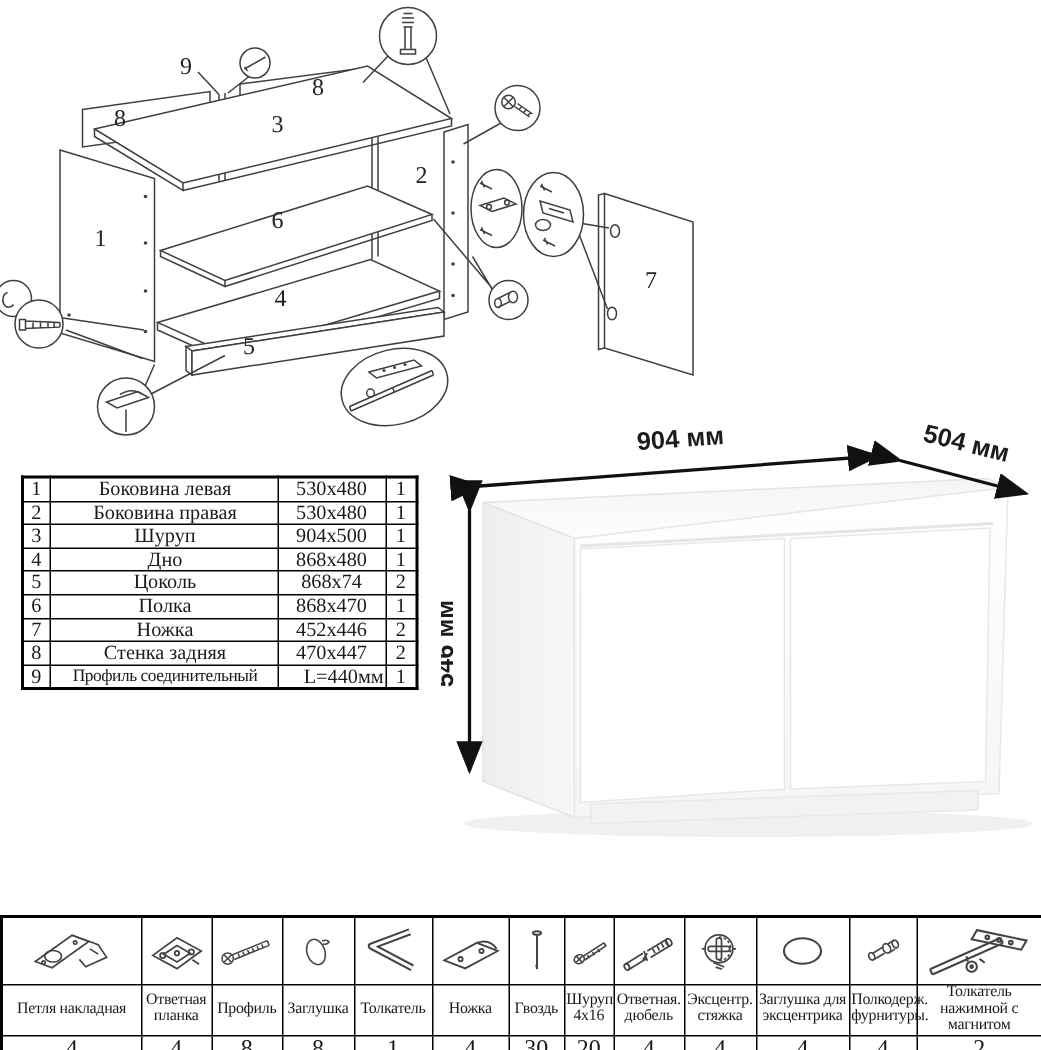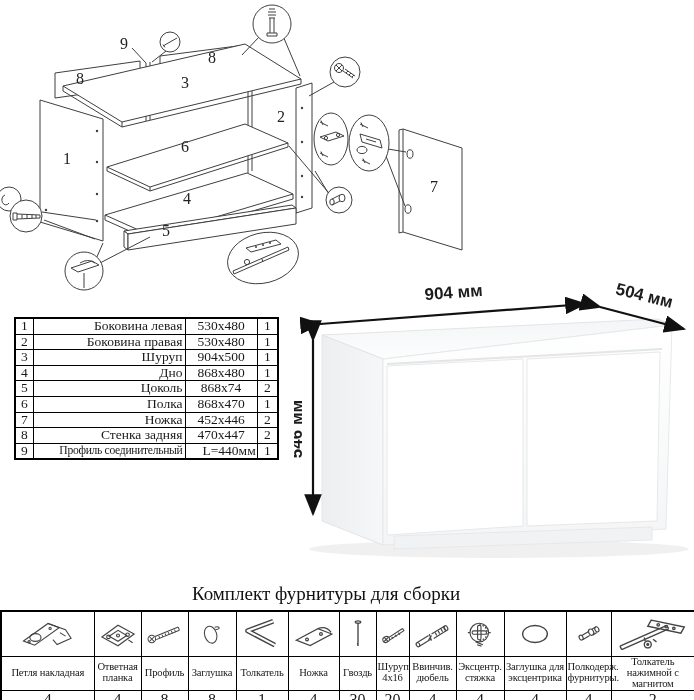--- a/index.html
+++ b/index.html
@@ -13,21 +13,21 @@
   .callout{stroke:#3f3f3f;stroke-width:1;fill:#fff;}
   .plabel{font:16px "Liberation Serif", serif;fill:#222;}
   .dot{fill:#3f3f3f;stroke:none;}
 
   
   table{border-collapse:collapse;table-layout:fixed;background:#fff;}
   .parts{position:absolute;left:14px;top:317px;width:263px;border:2px solid #000;}
   .parts td{border:1px solid #000;font-size:13.5px;line-height:14.6px;height:14.6px;
             padding:0 2px;white-space:nowrap;overflow:hidden;}
   .parts td.c{text-align:center;}
-  .parts td.n{text-align:right;padding-left:4px;}
+  .parts td.n{text-align:center;padding-left:4px;}
   .parts tr:last-child td.n{font-size:11.6px;letter-spacing:-0.3px;margin-top:17px;}
   .parts tr:last-child td.s{text-align:left;padding-left:17px;}
 
   
   .render{position:absolute;left:294px;top:283px;}
   .dim-label{font:bold 17px "Liberation Sans", sans-serif;fill:#1c1c1c;}
 
   
   .hw-title{position:absolute;left:0;top:583px;width:652px;text-align:center;
             font:19px "Liberation Serif", serif;color:#111;}
@@ -284,21 +284,20 @@
     <g>
       <line x1="26" y1="41" x2="291" y2="21" stroke="#111" stroke-width="2.2" marker-start="url(#arr)" marker-end="url(#arr)"></line>
       <text class="dim-label" text-anchor="middle" transform="translate(160,15) rotate(-4.3)">904 мм</text>
       <line x1="306" y1="24" x2="390" y2="46" stroke="#111" stroke-width="2.2" marker-start="url(#arr)" marker-end="url(#arr)"></line>
       <text class="dim-label" text-anchor="middle" transform="translate(349,18) rotate(14)">504 мм</text>
       <line x1="19" y1="57" x2="19" y2="231" stroke="#111" stroke-width="2.2" marker-start="url(#arr)" marker-end="url(#arr)"></line>
       <text class="dim-label" text-anchor="middle" transform="translate(8,146) rotate(-90)">546 мм</text>
     </g>
   </svg>
 
-  <div class="hw-title">Комплект фурнитуры для сборки</div>
 
   <table class="hw">
     <colgroup>
       <col style="width:93px">
         <col style="width:47px">
         <col style="width:47px">
         <col style="width:48px">
       <col style="width:52px">
         <col style="width:51px">
         <col style="width:37px">
@@ -444,21 +443,21 @@
       </tr>
       <tr>
         <td class="nm">Петля накладная</td>
         <td class="nm">Ответная планка</td>
         <td class="nm">Профиль</td>
         <td class="nm">Заглушка</td>
         <td class="nm">Толкатель</td>
         <td class="nm">Ножка</td>
         <td class="nm">Гвоздь</td>
         <td class="nm">Шуруп 4x16</td>
-        <td class="nm">Ввинчив. дюбель</td>
+        <td class="nm">Ответная. дюбель</td>
         <td class="nm">Эксцентр. стяжка</td>
         <td class="nm">Заглушка для эксцентрика</td>
         <td class="nm">Полкодерж. фурнитуры.</td>
         <td class="nm">Толкатель нажимной с магнитом</td>
       </tr>
       <tr>
         <td class="qt">4</td>
         <td class="qt">4</td>
         <td class="qt">8</td>
         <td class="qt">8</td>

